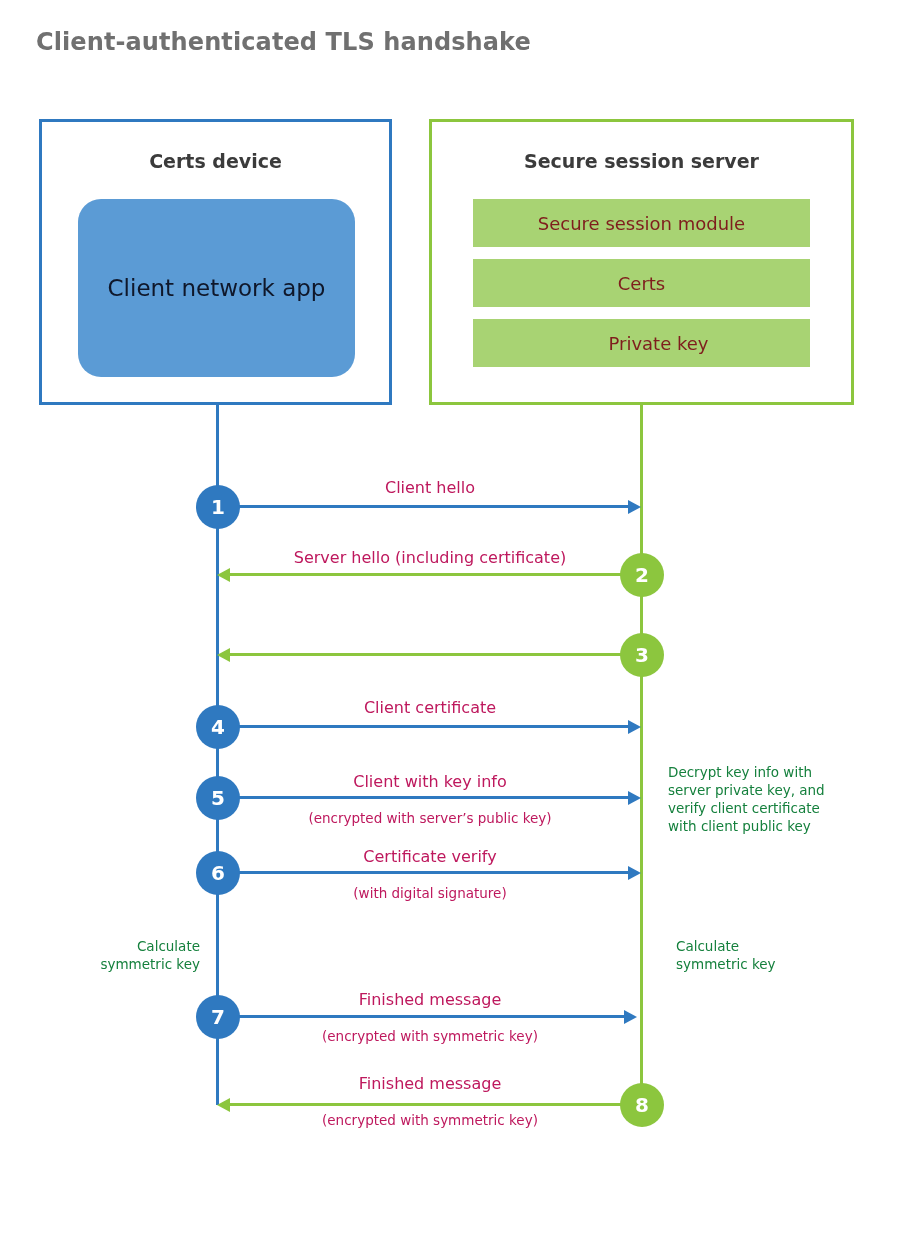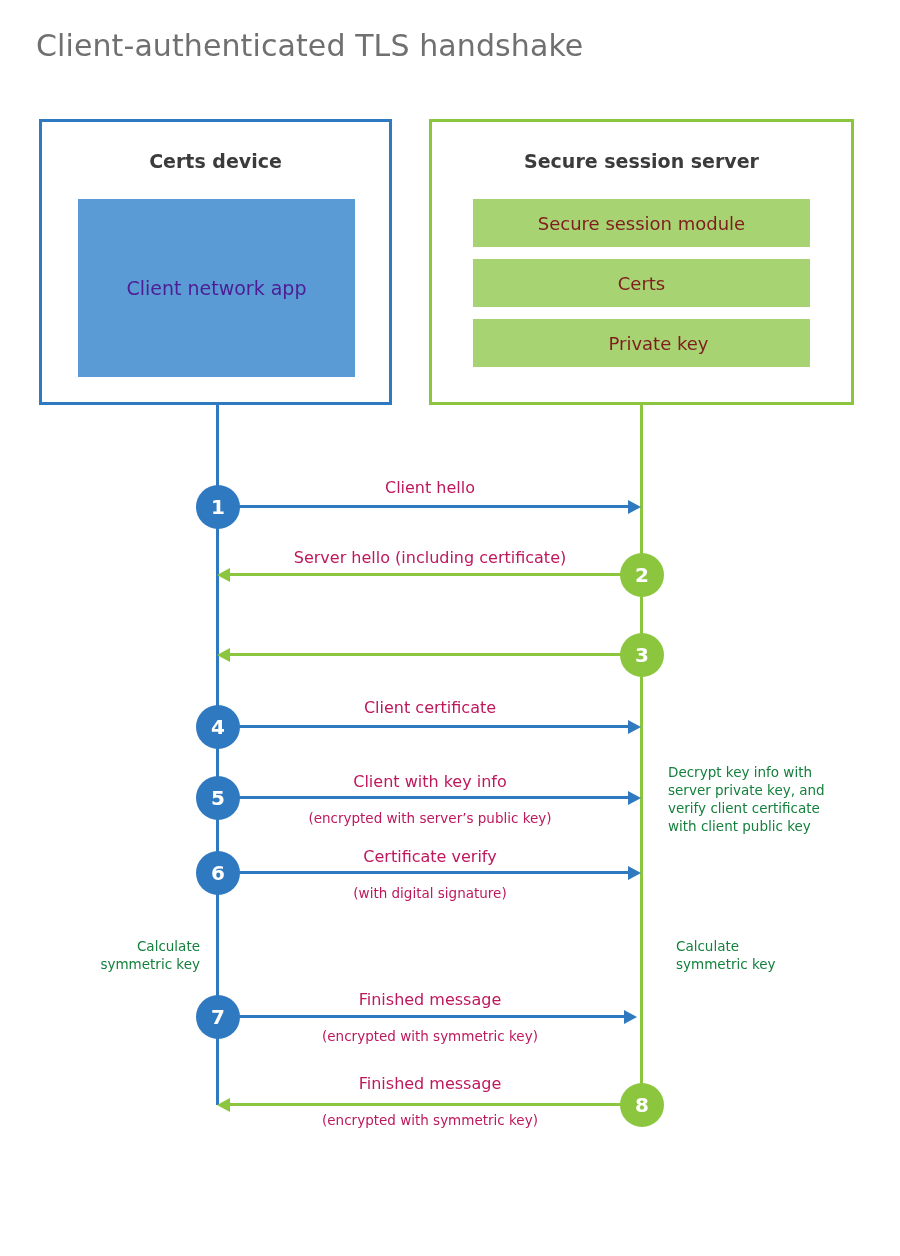--- a/index.html
+++ b/index.html
@@ -19,23 +19,23 @@
     left: 0; top: 0;
     width: 900px;
     height: 1256px;
   }
 
   
   .page-title {
     position: absolute;
     left: 36px;
     top: 28px;
-    font-size: 30px;
+    font-size: 24px;
     color: #707070;
-    font-weight: 400;
+    font-weight: 700;
     letter-spacing: 0.1px;
     white-space: nowrap;
   }
 
   
   .actor-box {
     position: absolute;
     background: #ffffff;
     box-sizing: border-box;
   }
@@ -64,29 +64,30 @@
     color: #3b3b3b;
   }
 
   .app-box {
     position: absolute;
     left: 36px;
     top: 77px;
     width: 277px;
     height: 178px;
     background: #5b9bd5;
-    color: #4c1d95;
-    font-size: 19px;
+    color: #0f172a;
+    font-size: 23px;
     line-height: 27px;
     display: flex;
     align-items: center;
     justify-content: center;
     text-align: center;
     padding: 0 10px;
     box-sizing: border-box;
+    border-radius: 23px;
   }
 
   .server-bars {
     position: absolute;
     left: 41px;
     top: 77px;
     width: 337px;
   }
   .server-bar {
     height: 48px;

